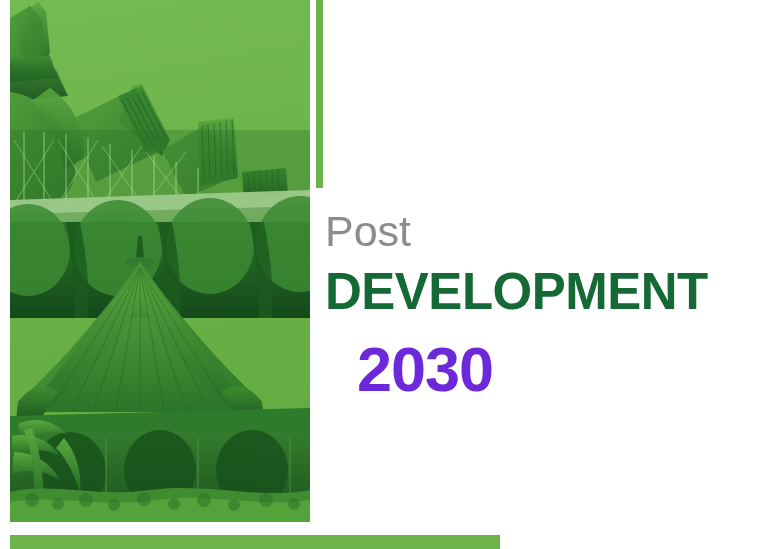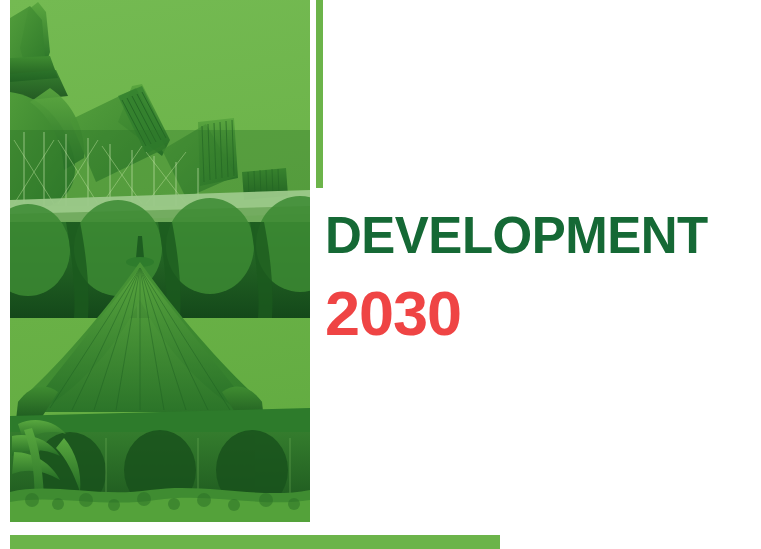--- a/index.html
+++ b/index.html
@@ -77,38 +77,39 @@
     letter-spacing: 0px;
     white-space: nowrap;
   }
   .headline {
     color: #156935;
     font-size: 51px;
     font-weight: 700;
     line-height: 56px;
     letter-spacing: -0.5px;
     white-space: nowrap;
-    margin-top: 2px;
+    margin-top: 8px;
   }
   .headline-2 {
     color: #156935;
     font-size: 51px;
     font-weight: 700;
     line-height: 56px;
     letter-spacing: -0.5px;
     white-space: nowrap;
   }
   .year {
-    color: #ef4444;
+    color: #6d28d9;
     font-size: 63px;
     font-weight: 700;
     line-height: 70px;
     letter-spacing: -1px;
     white-space: nowrap;
     margin-top: 14px;
+    margin-left: 32px;
   }
 
   
   .accent-bar-bottom {
     position: absolute;
     left: 10px;
     top: 535px;
     width: 490px;
     height: 14px;
     background: #6cb44a;
@@ -283,19 +284,20 @@
         <circle cx="224" cy="505" r="6"></circle>
         <circle cx="256" cy="500" r="7"></circle>
         <circle cx="284" cy="504" r="6"></circle>
       </g>
     </svg>
   </div>
 
   <div class="accent-rule-vertical"></div>
 
   <div class="title-block">
+    <div class="kicker">Post</div>
     <div class="headline">DEVELOPMENT</div>
     <div class="year">2030</div>
   </div>
 
   <div class="accent-bar-bottom"></div>
 
 </div>
 
 </body></html>

